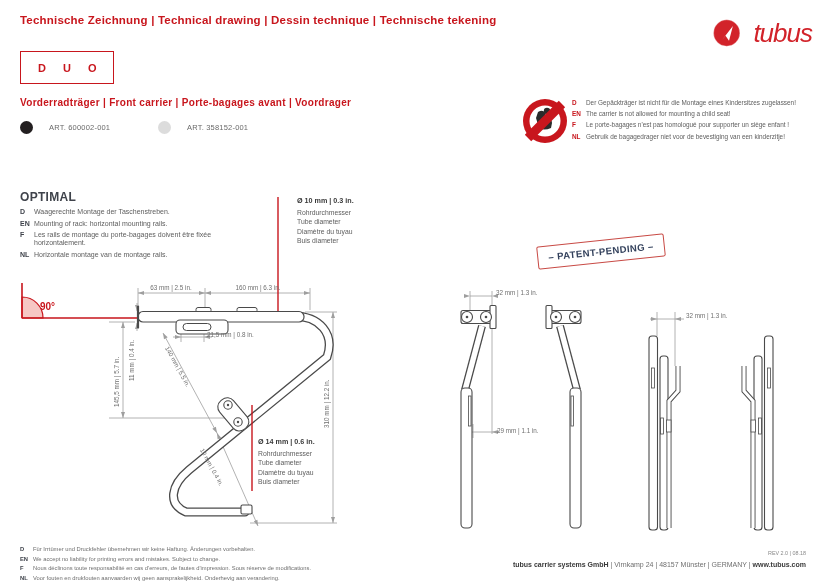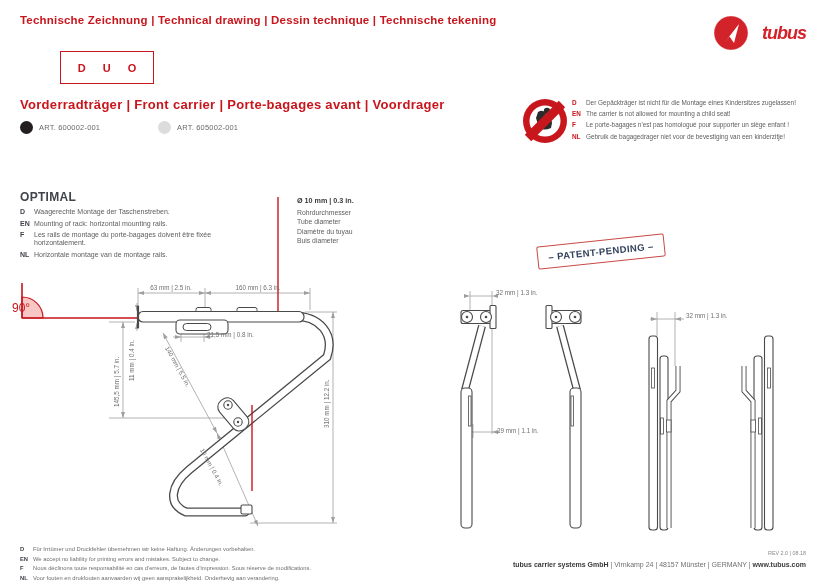--- a/index.html
+++ b/index.html
@@ -4,25 +4,25 @@
 <style>
   html,body{margin:0;padding:0;background:#fff;}
   #page{
     position:relative;width:826px;height:584px;background:#fff;overflow:hidden;
     font-family:"Liberation Sans",sans-serif;color:#3a3a3a;
   }
   .abs{position:absolute;}
   
   #title{left:20px;top:14px;font-size:11.5px;font-weight:bold;color:#c8161d;letter-spacing:.2px;}
   #logo{left:712px;top:13px;width:100px;height:40px;display:flex;align-items:center;}
-  #logo-word{font-size:18px;font-weight:bold;font-style:italic;color:#d2232a;margin-left:12px;letter-spacing:-1px;}
-  #duo-box{left:20px;top:51px;width:92px;height:31px;border:1.5px solid #c8161d;display:flex;align-items:center;justify-content:center;margin-left:40px;}
+  #logo-word{font-size:26px;font-weight:normal;font-style:italic;color:#d2232a;margin-left:12px;letter-spacing:-1px;}
+  #duo-box{left:20px;top:51px;width:92px;height:31px;border:1.5px solid #c8161d;display:flex;align-items:center;justify-content:flex-start;}
   #duo-box span{color:#c8161d;font-weight:bold;font-size:11px;letter-spacing:17px;text-indent:17px;}
-  #subtitle{left:20px;top:97px;font-size:13px;font-weight:bold;color:#c8161d;letter-spacing:.3px;}
-  .article{top:121px;display:flex;align-items:center;gap:6px;}
+  #subtitle{left:20px;top:97px;font-size:10px;font-weight:bold;color:#c8161d;letter-spacing:.3px;}
+  .article{top:121px;display:flex;align-items:center;gap:16px;}
   .dot{width:13px;height:13px;border-radius:50%;}
   .dot-black{background:#231f20;}
   .dot-gray{background:#dcdcdc;}
   .art-label{font-size:7.5px;color:#6a6a6a;letter-spacing:.2px;}
   
   #warn-lines{left:572px;top:99px;width:252px;}
   .warn-row{display:flex;margin-bottom:3.2px;line-height:8px;}
   .warn-row .tag{color:#c8161d;font-weight:bold;font-size:6.4px;width:14px;flex:none;}
   .warn-row .txt{color:#5d5d5d;font-size:6.4px;}
   
@@ -37,21 +37,21 @@
   #tube10{left:297px;top:196px;}
   #tube14{left:258px;top:437px;}
   
   #patent{left:537px;top:240px;width:126px;height:21px;border:1.6px solid #c84a45;border-radius:2px;
     transform:rotate(-6deg);display:flex;align-items:center;justify-content:center;
     color:#33415c;font-weight:bold;font-size:9.5px;letter-spacing:.4px;}
   
   .dim{font-size:6.3px;color:#6f6f6f;white-space:nowrap;}
   .rot-ccw{transform:rotate(-90deg);transform-origin:0 0;}
   .rot-diag{transform:rotate(61deg);transform-origin:0 0;}
-  #angle-label{left:12px;top:301px;font-size:12px;font-weight:normal;color:#c8161d;}
+  #angle-label{left:40px;top:301px;font-size:10px;font-weight:bold;color:#c8161d;}
   
   #disclaimers{left:20px;top:545px;}
   .foot-row{display:flex;line-height:9.6px;}
   .foot-row .tag{color:#3f434b;font-weight:bold;font-size:5.8px;width:13px;flex:none;}
   .foot-row .txt{color:#6f6f6f;font-size:5.8px;}
   #rev{right:20px;top:550px;font-size:5.4px;color:#8a8a8a;}
   #company{right:20px;top:561px;font-size:7px;color:#6f6f6f;}
   #company b{color:#3a3a3a;}
   svg{position:absolute;left:0;top:0;}
 </style>
@@ -211,21 +211,21 @@
   </div>
 
   <div class="abs" id="subtitle">Vorderradträger | Front carrier | Porte-bagages avant | Voordrager</div>
 
   <div class="abs article" style="left:20px">
     <span class="dot dot-black"></span>
     <span class="art-label">ART. 600002-001</span>
   </div>
   <div class="abs article" style="left:158px">
     <span class="dot dot-gray"></span>
-    <span class="art-label">ART. 605002-001</span>
+    <span class="art-label">ART. 358152-001</span>
   </div>
 
   <svg class="abs" style="left:522px;top:98px" width="46" height="46" viewBox="-23 -23 46 46">
     <circle cx="0" cy="0" r="22" fill="#c8161d"></circle>
     <circle cx="0" cy="0" r="15.5" fill="#ffffff"></circle>
     <path d="M-7,-9 q5,-3 7,1 l1,4 q6,1 6,6 l-1,5 q-7,3 -12,0 l-3,-10 z" fill="#2b2b2b"></path>
     <circle cx="2" cy="-10" r="3.2" fill="#2b2b2b"></circle>
     <rect x="-24" y="-4.5" width="48" height="9" fill="#c8161d" transform="rotate(-45)"></rect>
   </svg>
   <div class="abs" id="warn-lines">
@@ -267,20 +267,27 @@
     </div>
   </div>
 
   <div class="abs tube-note" id="tube10">
     <div class="t-title">Ø 10 mm | 0.3 in.</div>
     <div>Rohrdurchmesser</div>
     <div>Tube diameter</div>
     <div>Diamètre du tuyau</div>
     <div>Buis diameter</div>
   </div>
+  <div class="abs tube-note" id="tube14">
+    <div class="t-title">Ø 14 mm | 0.6 in.</div>
+    <div>Rohrdurchmesser</div>
+    <div>Tube diameter</div>
+    <div>Diamètre du tuyau</div>
+    <div>Buis diameter</div>
+  </div>
 
   <div class="abs" id="patent">– PATENT-PENDING –</div>
 
   <div class="abs" id="angle-label">90°</div>
 
   <div class="abs dim" style="left:138px;top:284px;width:66px;text-align:center">63 mm | 2.5 in.</div>
   <div class="abs dim" style="left:208px;top:284px;width:100px;text-align:center">160 mm | 6.3 in.</div>
   <div class="abs dim" style="left:207px;top:331px">21,5 mm | 0.8 in.</div>
   <div class="abs dim rot-ccw" style="left:128px;top:381px">11 mm | 0.4 in.</div>
   <div class="abs dim rot-ccw" style="left:113px;top:407px">145,5 mm | 5.7 in.</div>

